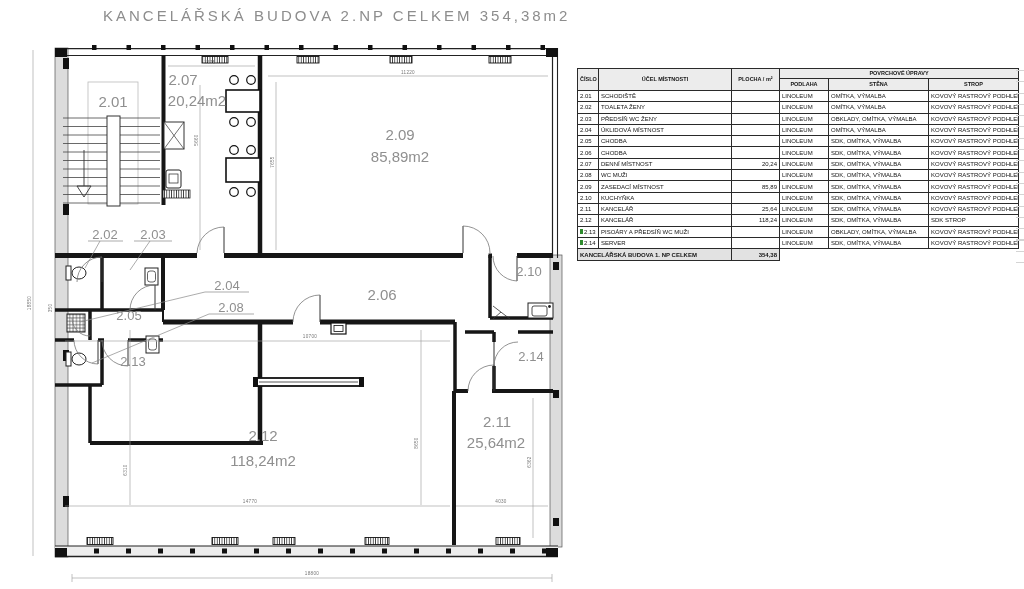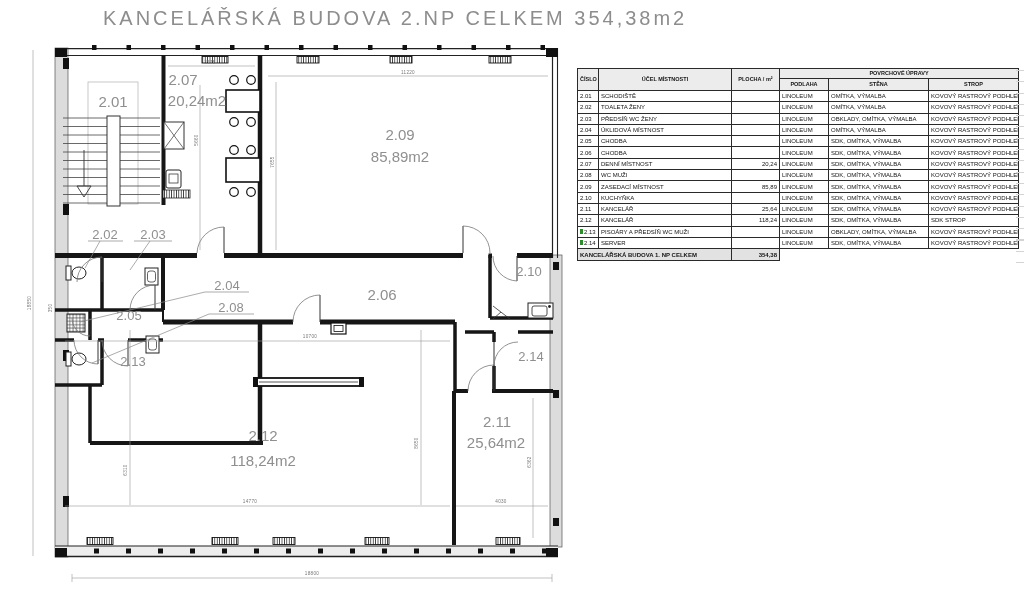--- a/index.html
+++ b/index.html
@@ -1,18 +1,18 @@
 <!DOCTYPE html>
 <html><head>
 <meta charset="utf-8">
 <style>
   html,body{margin:0;padding:0;background:#fff;}
   .canvas{position:relative;width:1024px;height:589px;background:#fff;overflow:hidden;
           font-family:"Liberation Sans",sans-serif;}
-  .title{position:absolute;left:103px;top:7px;font-size:20px;letter-spacing:3px;
+  .title{position:absolute;left:103px;top:7px;font-size:15px;letter-spacing:3px;
          color:#8d8d8d;white-space:nowrap;font-weight:400;}
   
   svg text{font-family:"Liberation Sans",sans-serif;}
   .rlab{fill:#8f8f8f;}
   .rlab.big{font-size:15px;}
   .rlab.mid{font-size:13px;}
   .dim{font-size:4.6px;fill:#777;letter-spacing:.3px;}
   .dimline{stroke:#999;stroke-width:.6;}
   .leader{stroke:#888;stroke-width:.7;fill:none;}
   .door{stroke:#777;stroke-width:.8;fill:none;}

